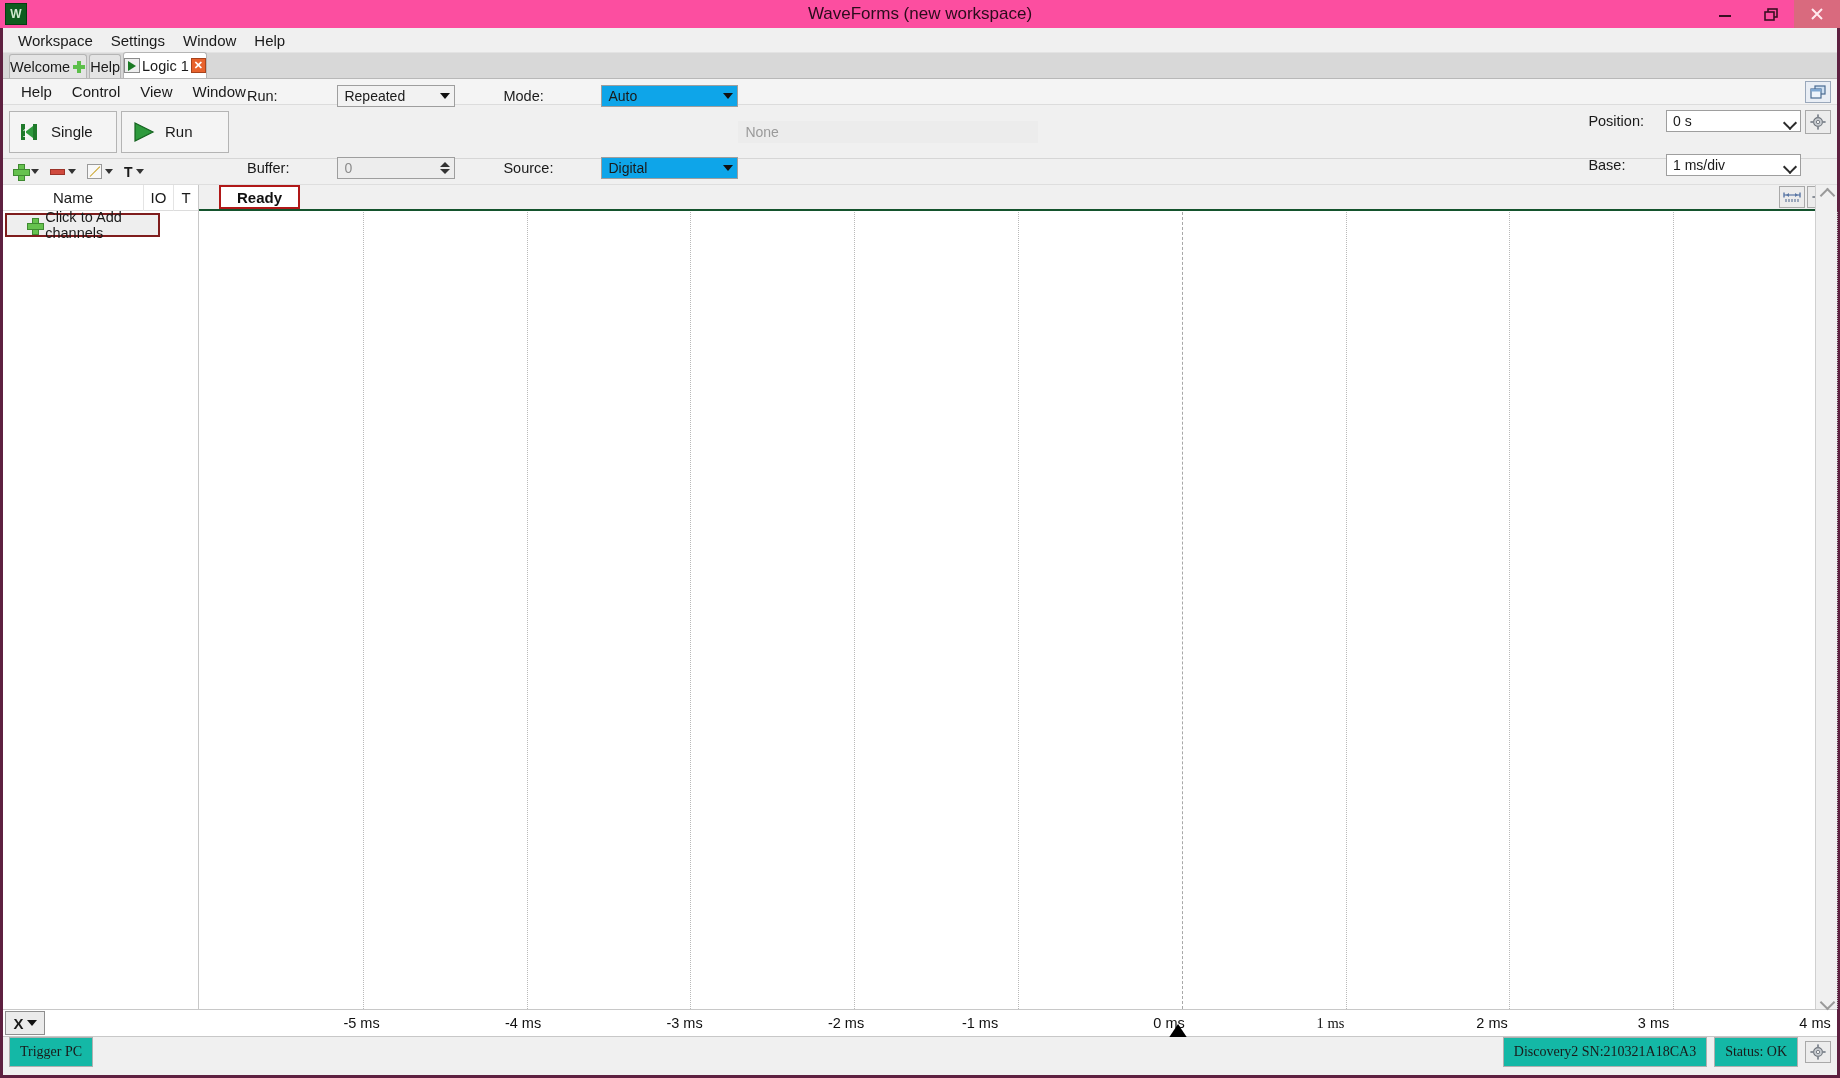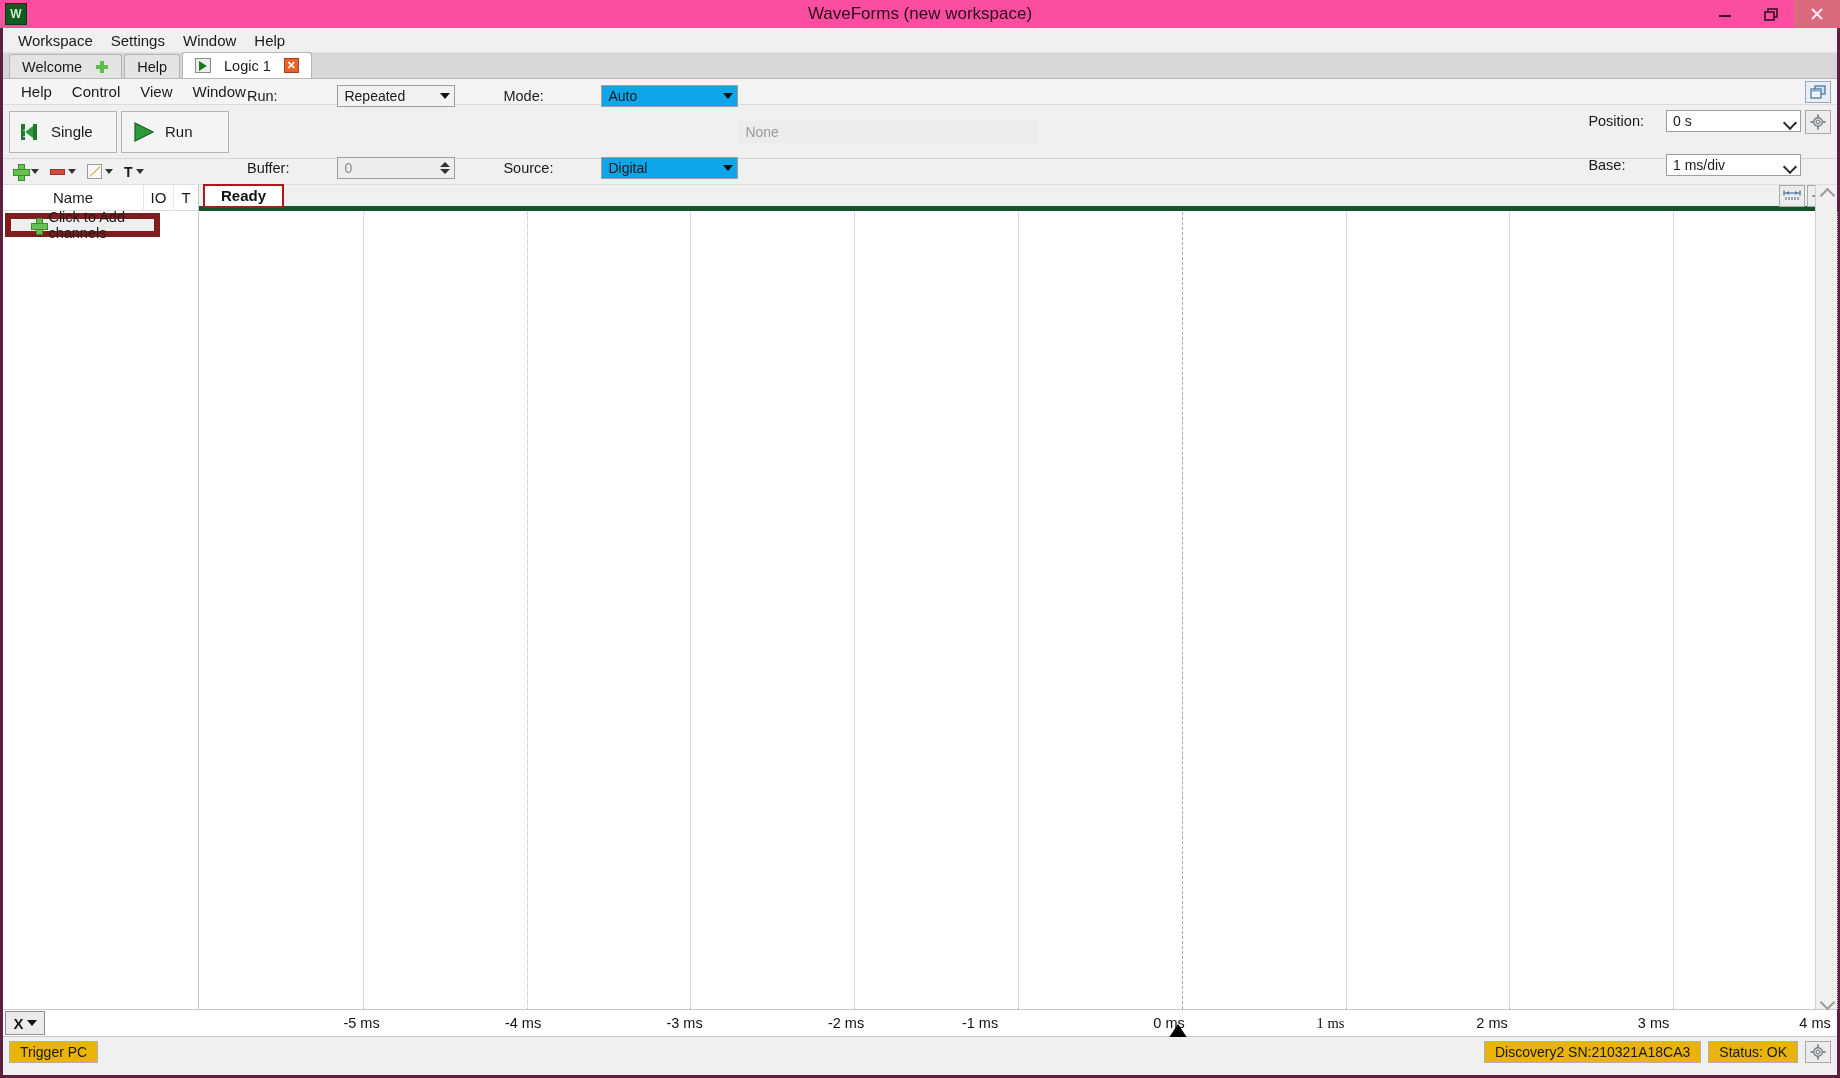--- a/index.html
+++ b/index.html
@@ -68,22 +68,22 @@
   .tabstrip {
     height: 26px;
     background: #d8d8d8;
     display: flex; align-items: flex-end;
     padding-left: 6px;
     border-bottom: 1px solid #b8b8b8;
     position: relative;
   }
   .tab {
     height: 24px;
-    display: flex; align-items: center; gap: 13px;
-    padding: 0 12px;
+    display: flex; align-items: center; gap: 2px;
+    padding: 0 0;
     background: #e4e4e4;
     border: 1px solid #b5b5b5;
     border-bottom: none;
     margin-right: 2px;
     font-size: 14.5px;
     border-top-left-radius: 3px; border-top-right-radius: 3px;
   }
   .tab.active {
     background: #ffffff;
     height: 26px;
@@ -254,31 +254,31 @@
     height: 26px; display: flex; align-items: center;
     background: #fff; border-bottom: 1px solid #dcdcdc;
     font-size: 15px;
   }
   .ch-header .c-name { flex: 1; text-align: center; border-right: 1px solid #e4e4e4; line-height: 26px; }
   .ch-header .c-io   { width: 30px; text-align: center; border-right: 1px solid #e4e4e4; line-height: 26px;}
   .ch-header .c-t    { width: 24px; text-align: center; line-height: 26px;}
   .add-ch {
     margin: 2px 0 0 2px;
     height: 24px; width: 155px;
-    background: #eeeeee; border: 6px solid #7f1d1d;
+    background: #eeeeee; border: 2px solid #7f1d1d;
     display: flex; align-items: center; gap: 6px;
     padding-left: 20px; font-size: 14.5px;
   }
 
   .plot-wrap { flex: 1; position: relative; background: #ffffff; display:flex; }
   .plot-top {
     position: absolute; left:0; right: 0; top: 0;
     height: 26px; background: #f0f0f0;
-    border-bottom: 5px solid #14532d;
-    display: flex; align-items: center;
+    border-bottom: 2px solid #14532d;
+    display: flex; align-items: center; padding-left: 16px;
   }
   .ready-badge {
     margin-left: 4px;
     height: 24px; padding: 0 16px;
     border: 2px solid #b01818; background: #ffffff;
     display: flex; align-items: center;
     font-weight: bold; font-size: 15px; color: #111;
   }
   .plot-top-right {
     margin-left: auto; display: flex; align-items: center; gap: 2px; padding-right: 4px;
@@ -346,23 +346,23 @@
     transform: translateX(-50%);
   }
 
   
   .statusbar {
     height: 30px; background: #f0f0f0;
     display: flex; align-items: center; padding: 0 6px;
     position: relative;
   }
   .sbtn {
-    height: 22px; padding: 0 10px;
-    border: 1px solid #b0b0b0; background: #eab308;
-    display: flex; align-items: center; font-size: 14px;
+    height: 30px; padding: 0 10px;
+    border: 1px solid #b0b0b0; background: #14b8a6;
+    display: flex; align-items: center; font-size: 14px; font-family: Liberation Serif, serif;
   }
   .statusbar .right-group {
     margin-left: auto; display: flex; align-items: center; gap: 7px;
   }
 </style>
 </head>
 <body>
 
 <div id="app">
 

